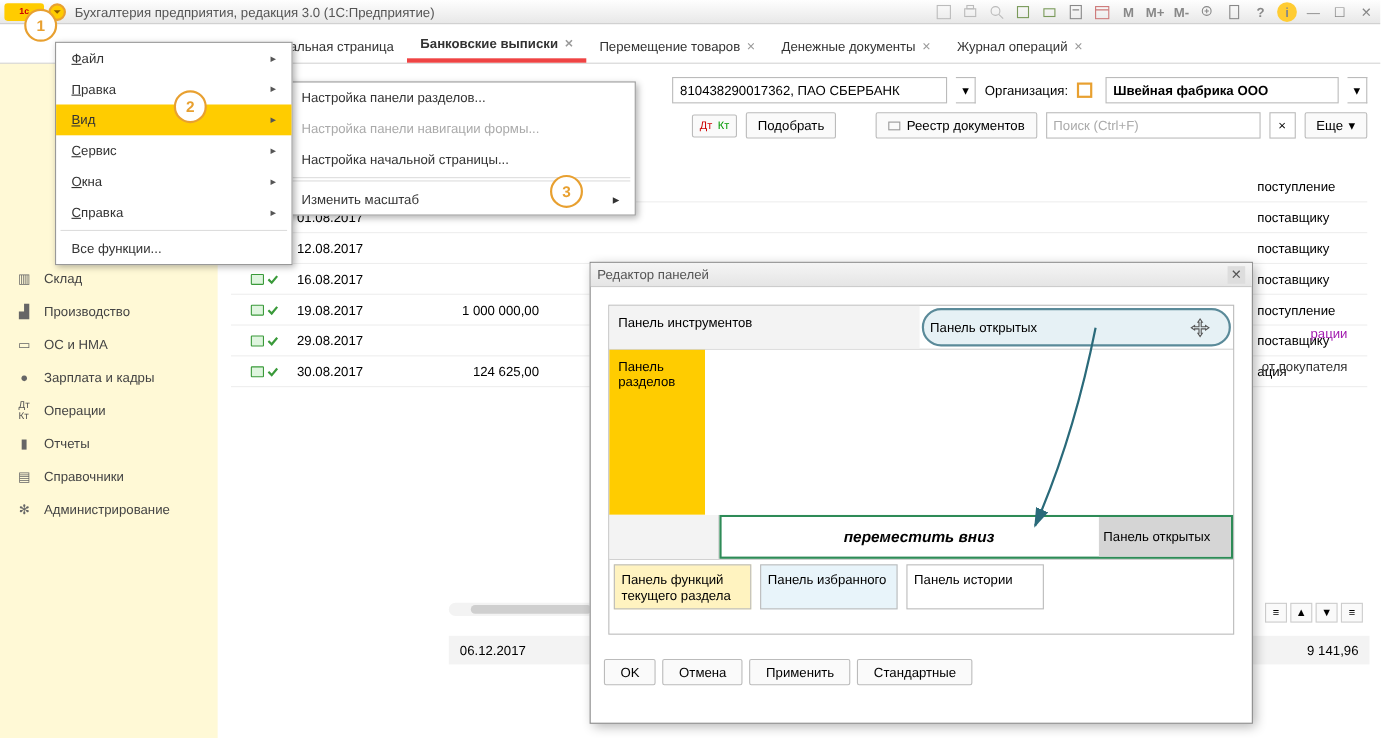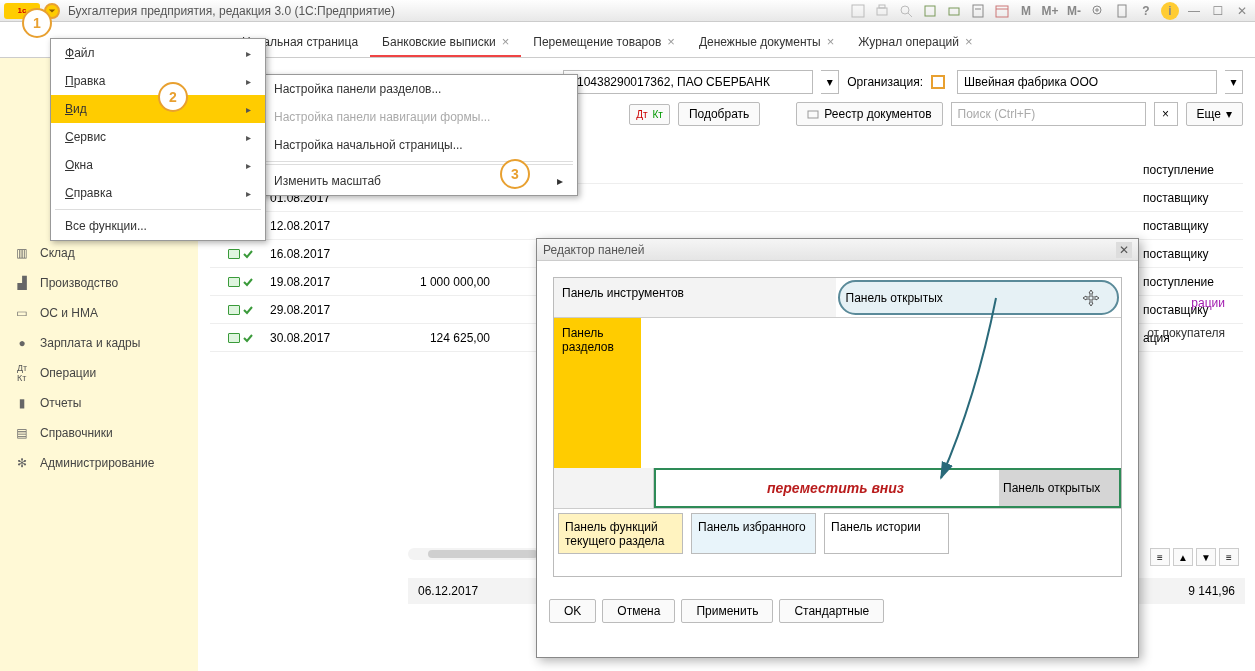--- a/index.html
+++ b/index.html
@@ -15,21 +15,21 @@
   .m-plain { color:#aaa; }
   .m-plus { color:#9fcf6f; }
   .m-minus { color:#7fb8d6; }
   .infoicon { background:#ffcc33; border-radius:50%; width:16px; height:16px; color:#8a5a00; font-weight:bold; }
   .badge { position:absolute; width:30px; height:30px; border:2px solid #e8a030; border-radius:50%; background:#fff; display:flex; align-items:center; justify-content:center; color:#e8a030; font-weight:bold; font-size:14px; z-index:50; }
   .badge1 { left:22px; top:8px; }
   .badge2 { left:158px; top:82px; }
   .badge3 { left:500px; top:159px; }
   .tabbar { height:36px; border-bottom:1px solid #ccc; display:flex; align-items:end; padding-left:230px; }
   .tab { padding:6px 12px; color:#333; display:flex; align-items:center; gap:6px; border-bottom:2px solid transparent; cursor:pointer; }
-  .tab.active { border-bottom:2px solid #ef4444; font-weight:normal; }
+  .tab.active { border-bottom:4px solid #ef4444; font-weight:bold; }
   .tab .x { color:#999; font-size:13px; cursor:pointer; }
   .sidebar { position:absolute; left:0; top:58px; width:198px; bottom:0; background:#fff9d6; padding-top:180px; }
   .sb-item { display:flex; align-items:center; gap:10px; padding:7px 14px; color:#444; cursor:pointer; }
   .sb-item .ic { width:16px; height:16px; display:flex; align-items:center; justify-content:center; color:#666; }
   .mainmenu { position:absolute; left:50px; top:38px; width:216px; background:#fff; border:1px solid #999; box-shadow:2px 2px 6px rgba(0,0,0,.3); z-index:40; }
   .mainmenu .mi { padding:7px 14px; display:flex; align-items:center; color:#333; cursor:pointer; }
   .mainmenu .mi.hl { background:#ffcc00; }
   .mainmenu .mi .arr { margin-left:auto; font-size:10px; color:#555; }
   .mainmenu .mi u { text-decoration:underline; }
   .mainmenu hr { border:none; border-top:1px solid #ddd; margin:2px 4px; }
@@ -37,21 +37,21 @@
   .submenu .mi { padding:7px 14px 7px 40px; display:flex; align-items:center; color:#333; cursor:pointer; }
   .submenu .mi.disabled { color:#aaa; }
   .submenu .mi.hl { background:#ffcc00; }
   .submenu .mi .sc { margin-left:auto; color:#666; font-size:11px; }
   .submenu hr { border:none; border-top:1px solid #ddd; margin:2px 4px; }
   .content { position:absolute; left:198px; top:58px; right:0; bottom:0; background:#fff; padding:12px; }
   .row1 { display:flex; align-items:center; gap:8px; margin-bottom:8px; justify-content:flex-end; }
   .fakebox { border:1px solid #bbb; padding:3px 6px; background:#fff; min-height:24px; display:flex; align-items:center; }
   .row1 .acct { flex:0 0 250px; }
   .dropbtn { width:18px; height:24px; border:1px solid #bbb; border-left:none; display:flex; align-items:center; justify-content:center; cursor:pointer; }
-  .orgbox { width:260px; }
+  .orgbox { width:212px;font-weight:bold; }
   .row2 { display:flex; align-items:center; gap:8px; margin-bottom:8px; justify-content:flex-end; }
   .btn { border:1px solid #bbb; background:#fafafa; padding:4px 10px; border-radius:2px; cursor:pointer; display:flex; align-items:center; gap:5px; }
   .btn.icon { padding:4px 6px; }
   .searchbox { width:195px; color:#aaa; }
   .closebox { width:24px; height:24px; border:1px solid #bbb; display:flex; align-items:center; justify-content:center; cursor:pointer; }
   .pageclose { position:absolute; right:12px; top:78px; font-size:18px; color:#666; cursor:pointer; }
   .table { margin-top:12px; }
   .tr { display:flex; align-items:center; height:28px; border-bottom:1px solid #eee; }
   .tr .st { width:60px; display:flex; justify-content:center; gap:3px; }
   .tr .date { width:120px; }
@@ -76,21 +76,21 @@
   .toprow { display:flex; height:40px; border-bottom:1px solid #ccc; }
   .toprow .tl { flex:1; background:#f3f3f3; padding:8px; }
   .toprow .tr2 { flex:1; background:#e6f1f5; border:2px solid #5a8a99; border-radius:18px; margin:2px; padding:6px; display:flex; align-items:center; }
   .movecur { width:20px; height:20px; margin-left:auto; margin-right:10px; }
   .midrow { display:flex; height:150px; }
   .midrow .ml { width:87px; background:#ffcc00; padding:8px; }
   .midrow .mr { flex:1; background:#fff; position:relative; }
   .botrow { display:flex; height:40px; }
   .botrow .bl { width:100px; background:#f3f3f3; border-right:1px solid #ccc; }
   .botrow .br { flex:1; border:2px solid #2e8b57; display:flex; align-items:center; background:#fff; }
-  .botrow .br .txt { flex:1; text-align:center; color:#b91c1c; font-style:italic; font-weight:bold; font-size:14px;margin-left:16px; }
+  .botrow .br .txt { flex:1; text-align:center; color:#000000; font-style:italic; font-weight:bold; font-size:14px;margin-left:16px; }
   .botrow .br .ghost { width:120px; height:36px; background:#d5d5d5; display:flex; align-items:center; padding:4px; font-size:11px; }
   .bottomrow { display:flex; height:50px; border-top:1px solid #ccc; }
   .pbox { border:1px solid #bbb; padding:6px; margin:4px; font-size:11px; width:125px; }
   .pbox.yel { background:#fff3c0; }
   .pbox.blu { background:#e8f4fa; }
   .dlgbtns { display:flex; gap:6px; justify-content:flex-start; padding:6px 12px; }
   .dlgbtns .btn { padding:4px 14px; }
   .arrow-line { position:absolute; z-index:65; pointer-events:none; }
   .colorbox { width:14px; height:14px; border:2px solid #e8a030; margin-right:4px; }
 </style>

